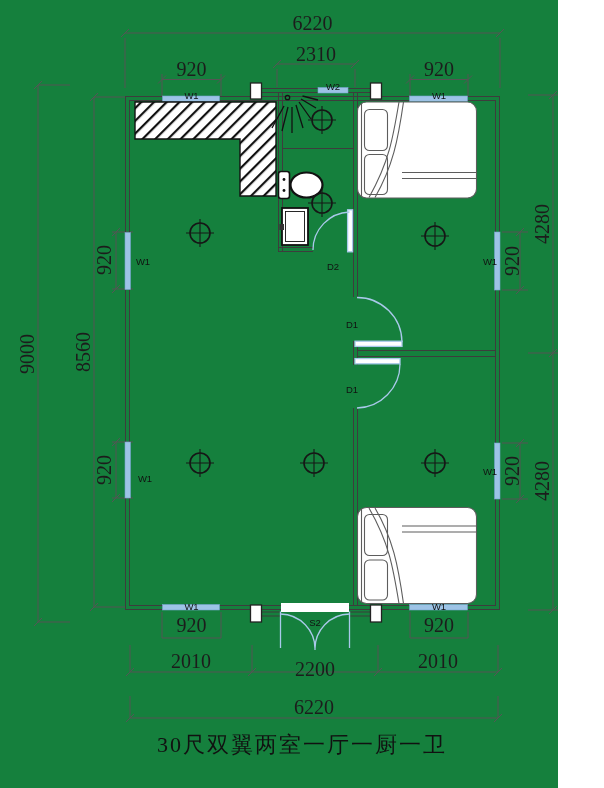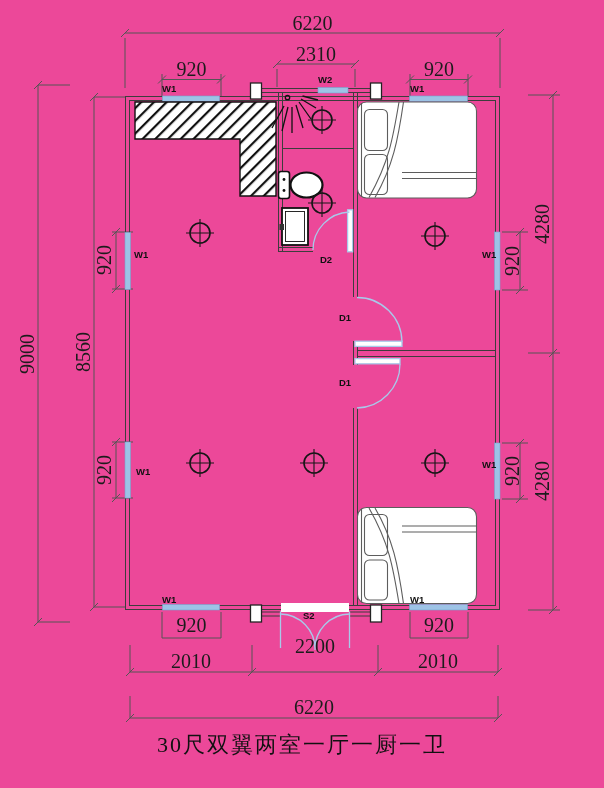--- a/index.html
+++ b/index.html
@@ -1,25 +1,25 @@
 <!DOCTYPE html>
 <html><head>
 <meta charset="utf-8">
 <style>
   html,body{margin:0;padding:0;background:#ffffff;}
-  #stage{position:relative;width:604px;height:788px;background:#ec4899;overflow:hidden;
+  #stage{position:relative;width:558px;height:788px;background:#15803d;overflow:hidden;
          font-family:"Liberation Serif",serif;}
   #plan-svg{position:absolute;left:0;top:0;}
   .dim{position:absolute;font-size:20px;line-height:1;color:#1c1c1c;text-align:center;
        font-family:"Liberation Serif",serif;white-space:nowrap;}
   .dimv{position:absolute;width:22px;display:flex;align-items:center;justify-content:center;
         font-size:20px;color:#1c1c1c;font-family:"Liberation Serif",serif;
         writing-mode:vertical-rl;transform:rotate(180deg);white-space:nowrap;}
-  .lbl{position:absolute;font-family:"Liberation Sans",sans-serif;font-weight:700;
-       font-size:9.5px;line-height:1;color:#111;text-align:left;white-space:nowrap;}
+  .lbl{position:absolute;font-family:"Liberation Sans",sans-serif;font-weight:400;
+       font-size:9.5px;line-height:1;color:#111;text-align:center;white-space:nowrap;margin-top:7px;}
   .title{position:absolute;left:0;top:730px;width:604px;text-align:center;font-size:22px;
          color:#111;letter-spacing:2px;font-family:"Liberation Serif",serif;}
   .leaf{fill:#ffffff;}
 </style>
 </head>
 <body>
 
 <div id="stage">
 
 <svg id="plan-svg" width="604" height="788" viewBox="0 0 604 788">
@@ -178,21 +178,21 @@
 <div class="dimv" style="left:93px;top:442px;height:56px;">920</div>
 
 <div class="dimv" style="left:531px;top:95px;height:258px;">4280</div>
 <div class="dimv" style="left:531px;top:353px;height:257px;">4280</div>
 <div class="dimv" style="left:501px;top:232px;height:58px;">920</div>
 <div class="dimv" style="left:501px;top:443px;height:56px;">920</div>
 
 <div class="dim" style="left:162px;top:615px;width:59px;">920</div>
 <div class="dim" style="left:410px;top:615px;width:58px;">920</div>
 <div class="dim" style="left:130px;top:651px;width:122px;">2010</div>
-<div class="dim" style="left:252px;top:636px;width:126px;">2200</div>
+<div class="dim" style="left:252px;top:659px;width:126px;">2200</div>
 <div class="dim" style="left:378px;top:651px;width:120px;">2010</div>
 <div class="dim" style="left:130px;top:697px;width:368px;">6220</div>
 
 <div class="lbl" style="left:162px;top:84px;width:59px;">W1</div>
 <div class="lbl" style="left:318px;top:75px;width:30px;">W2</div>
 <div class="lbl" style="left:410px;top:84px;width:58px;">W1</div>
 <div class="lbl" style="left:134px;top:250px;width:18px;">W1</div>
 <div class="lbl" style="left:136px;top:467px;width:18px;">W1</div>
 <div class="lbl" style="left:482px;top:250px;width:16px;">W1</div>
 <div class="lbl" style="left:482px;top:460px;width:16px;">W1</div>

